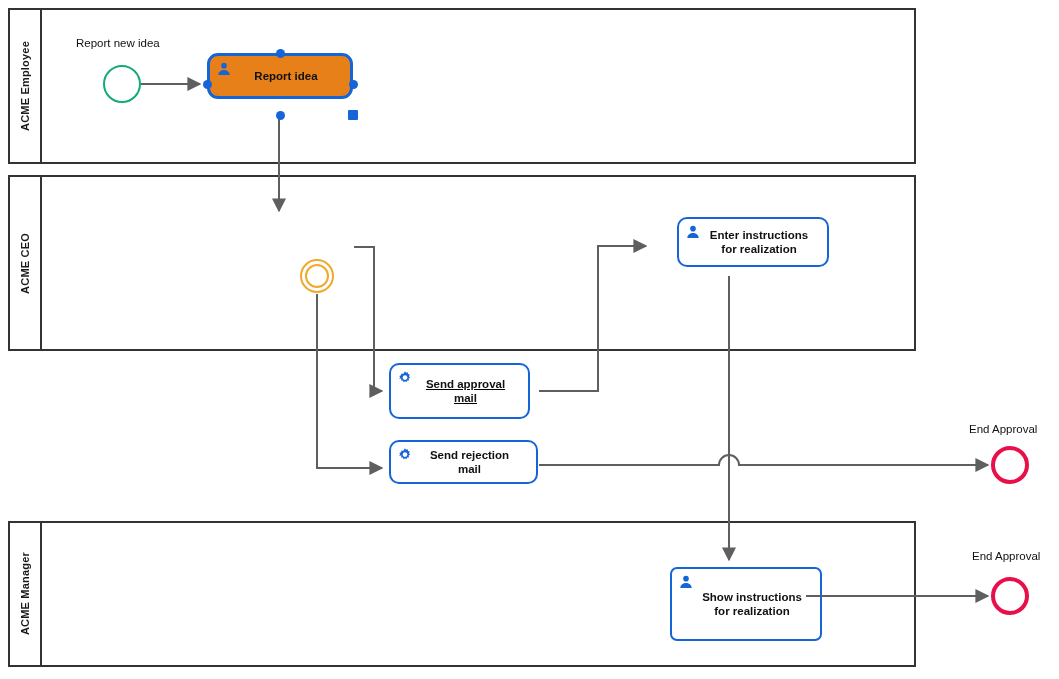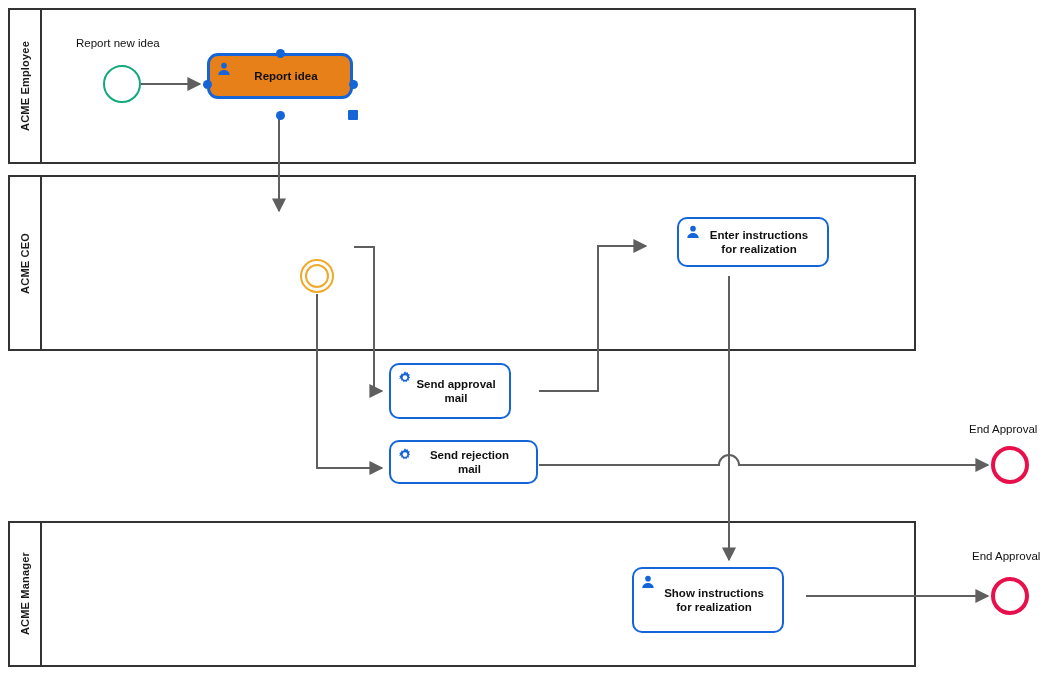--- a/index.html
+++ b/index.html
@@ -212,39 +212,39 @@
 
   <div class="task" id="task-2" style="left: 653px; top: 217px; width: 152px; height: 50px; margin-left: 24px;">
     <svg class="task-icon" viewBox="0 0 24 24">
       <circle cx="12" cy="7" r="4.2" fill="#1565d8"></circle>
       <path d="M3.5 21 C3.5 15.8 8 13.4 12 13.4 C16 13.4 20.5 15.8 20.5 21 Z" fill="#1565d8"></path>
     </svg>
     <span class="task-label">Enter instructions
 for realization</span>
   </div>
 
-  <div class="task" id="task-3" style="left: 389px; top: 363px; width: 122px; height: 56px;">
+  <div class="task" id="task-3" style="left: 389px; top: 363px; width: 141px; height: 56px; text-decoration: underline;">
     <svg class="task-icon" viewBox="0 0 24 24">
       <path fill="#1565d8" d="M12 1.8l1.5 2.2 2.6-.7.5 2.7 2.6.9-1.3 2.4 1.8 2-2.2 1.6.4 2.7-2.7.2-1.1 2.5-2.1-1.5-2.1 1.5-1.1-2.5-2.7-.2.4-2.7L3 13.3l1.8-2L3.5 8.9l2.6-.9.5-2.7 2.6.7z"></path>
       <circle cx="12" cy="11.4" r="3.5" fill="#ffffff"></circle>
     </svg>
     <span class="task-label">Send approval
 mail</span>
   </div>
 
   <div class="task" id="task-4" style="left: 389px; top: 440px; width: 149px; height: 44px;">
     <svg class="task-icon" viewBox="0 0 24 24">
       <path fill="#1565d8" d="M12 1.8l1.5 2.2 2.6-.7.5 2.7 2.6.9-1.3 2.4 1.8 2-2.2 1.6.4 2.7-2.7.2-1.1 2.5-2.1-1.5-2.1 1.5-1.1-2.5-2.7-.2.4-2.7L3 13.3l1.8-2L3.5 8.9l2.6-.9.5-2.7 2.6.7z"></path>
       <circle cx="12" cy="11.4" r="3.5" fill="#ffffff"></circle>
     </svg>
     <span class="task-label">Send rejection
 mail</span>
   </div>
 
-  <div class="task" id="task-5" style="left: 632px; top: 567px; width: 152px; height: 66px;">
+  <div class="task" id="task-5" style="left: 670px; top: 567px; width: 152px; height: 74px; border-radius: 7px;">
     <svg class="task-icon" viewBox="0 0 24 24">
       <circle cx="12" cy="7" r="4.2" fill="#1565d8"></circle>
       <path d="M3.5 21 C3.5 15.8 8 13.4 12 13.4 C16 13.4 20.5 15.8 20.5 21 Z" fill="#1565d8"></path>
     </svg>
     <span class="task-label">Show instructions
 for realization</span>
   </div>
 
   <div class="handle" id="h-top" style="left: 275.5px; top: 48.5px;"></div>
   <div class="handle" id="h-bottom" style="left: 275.5px; top: 110.5px;"></div>

